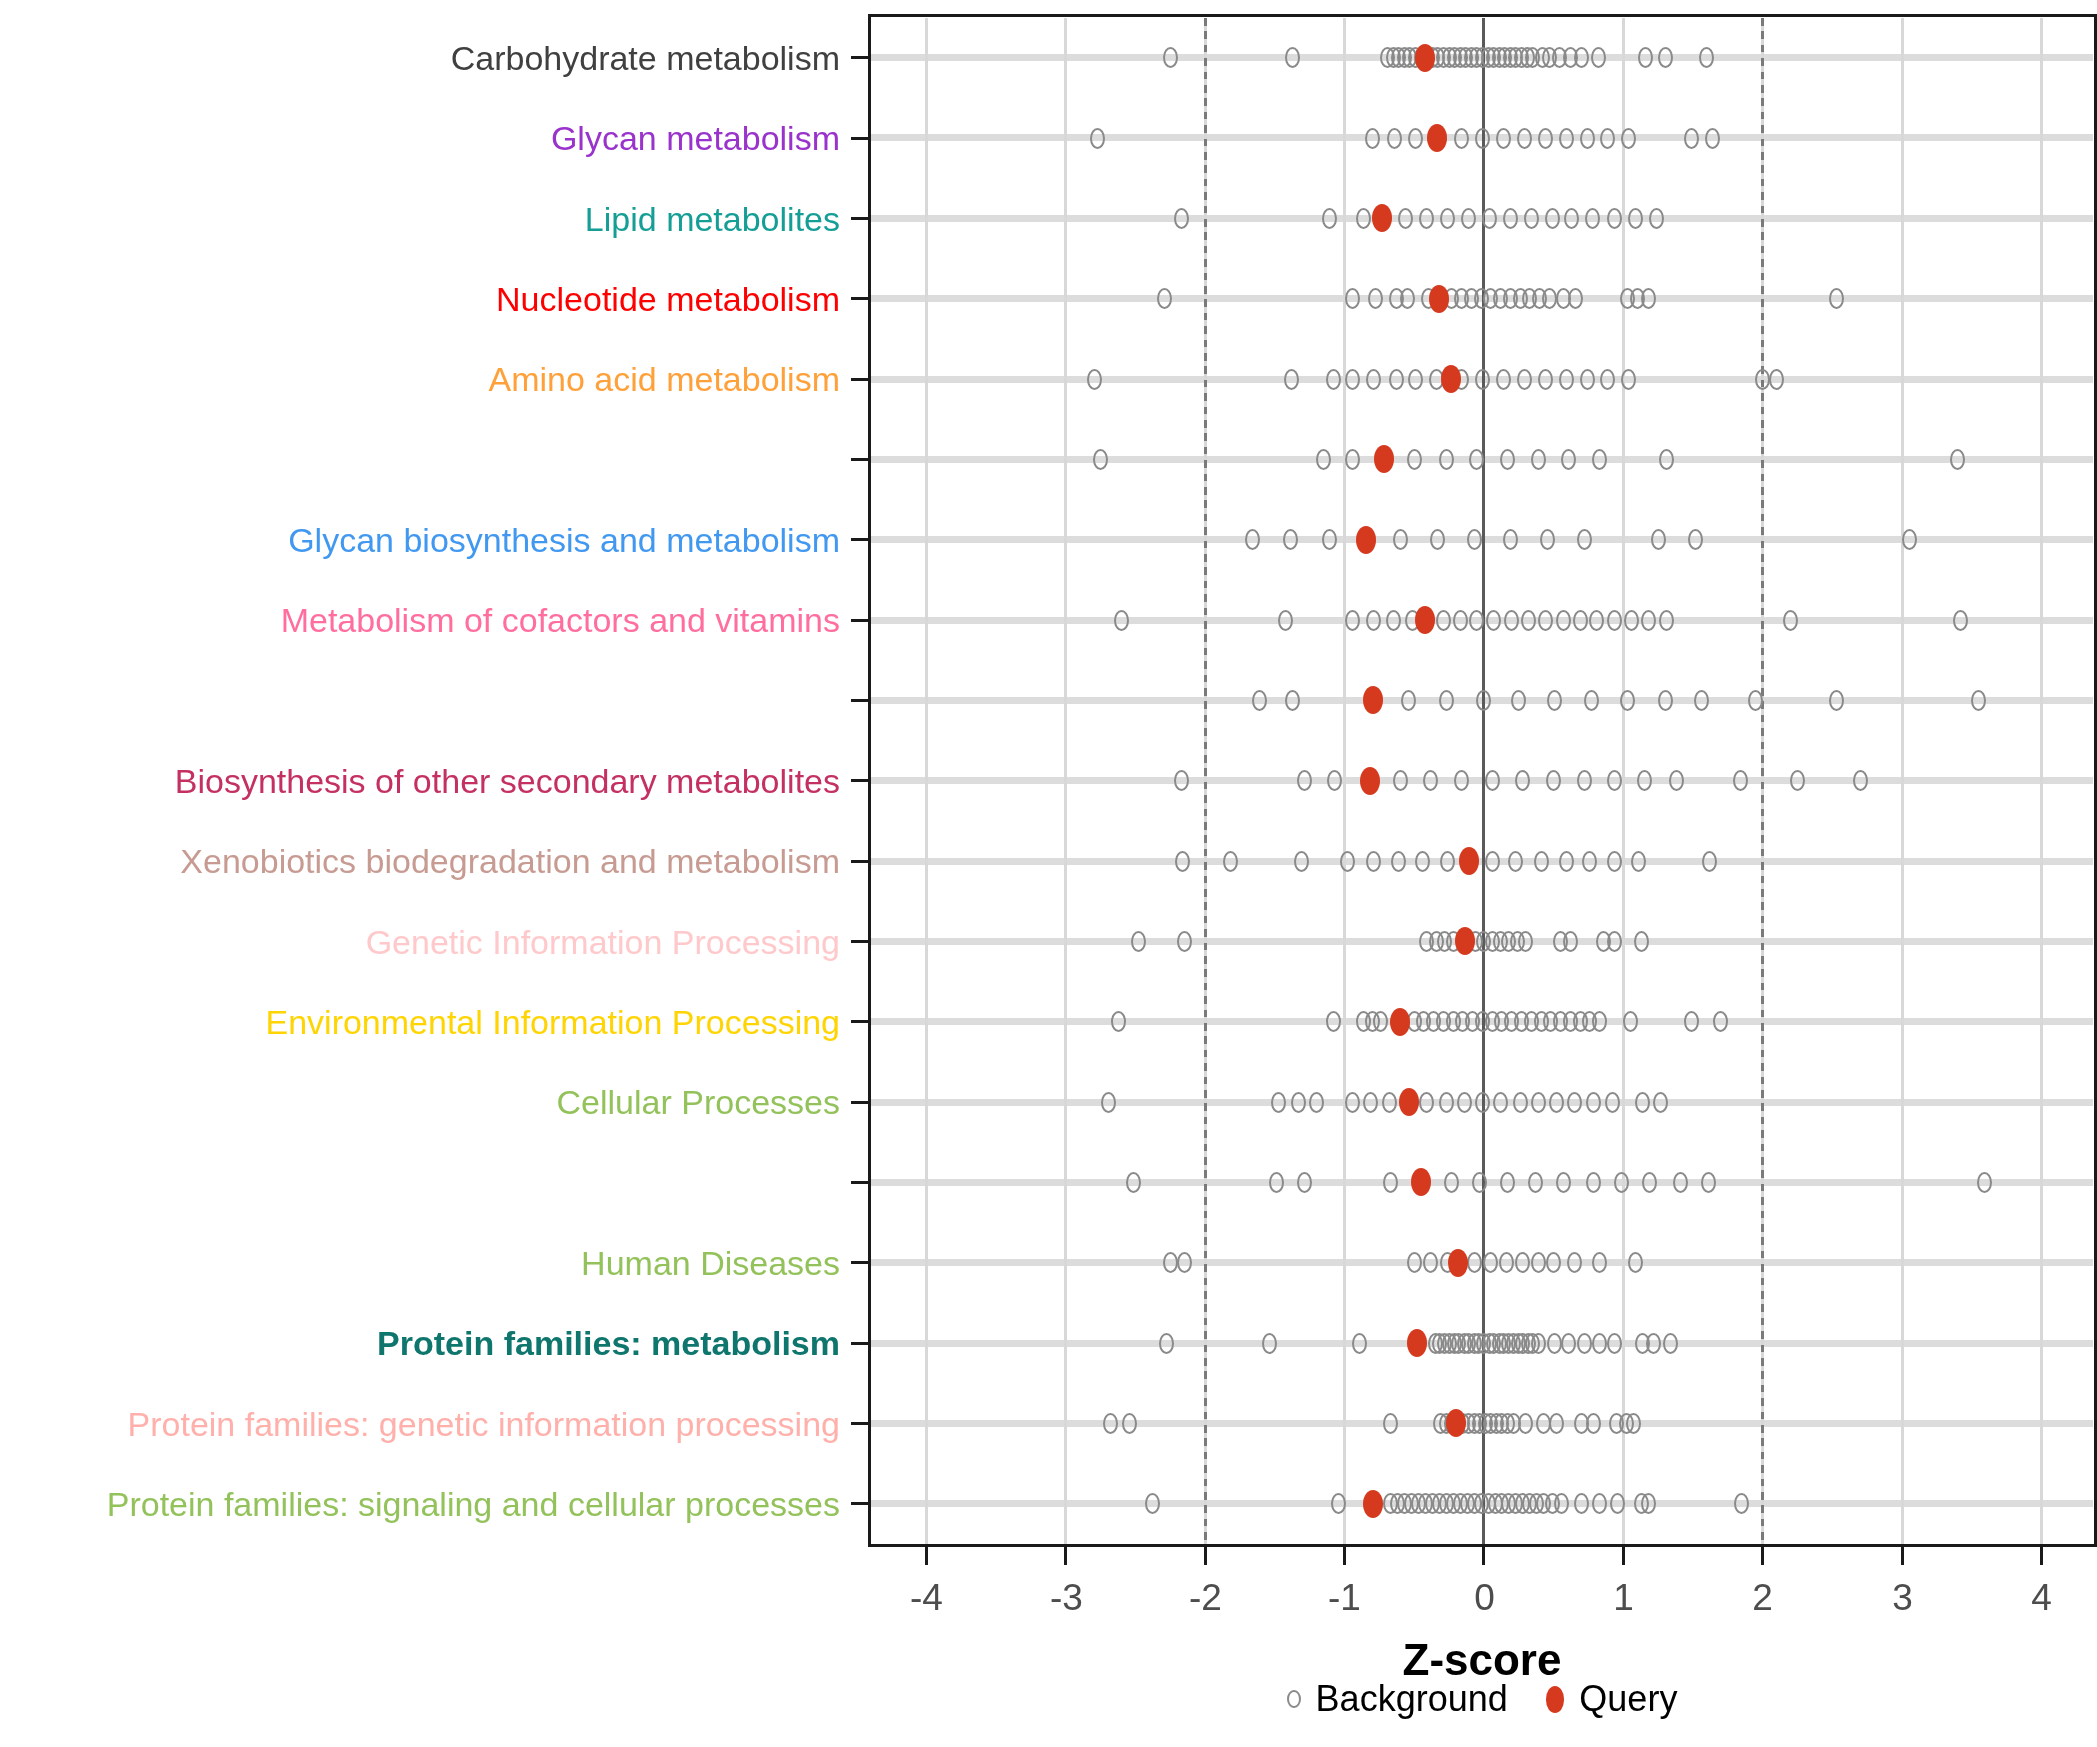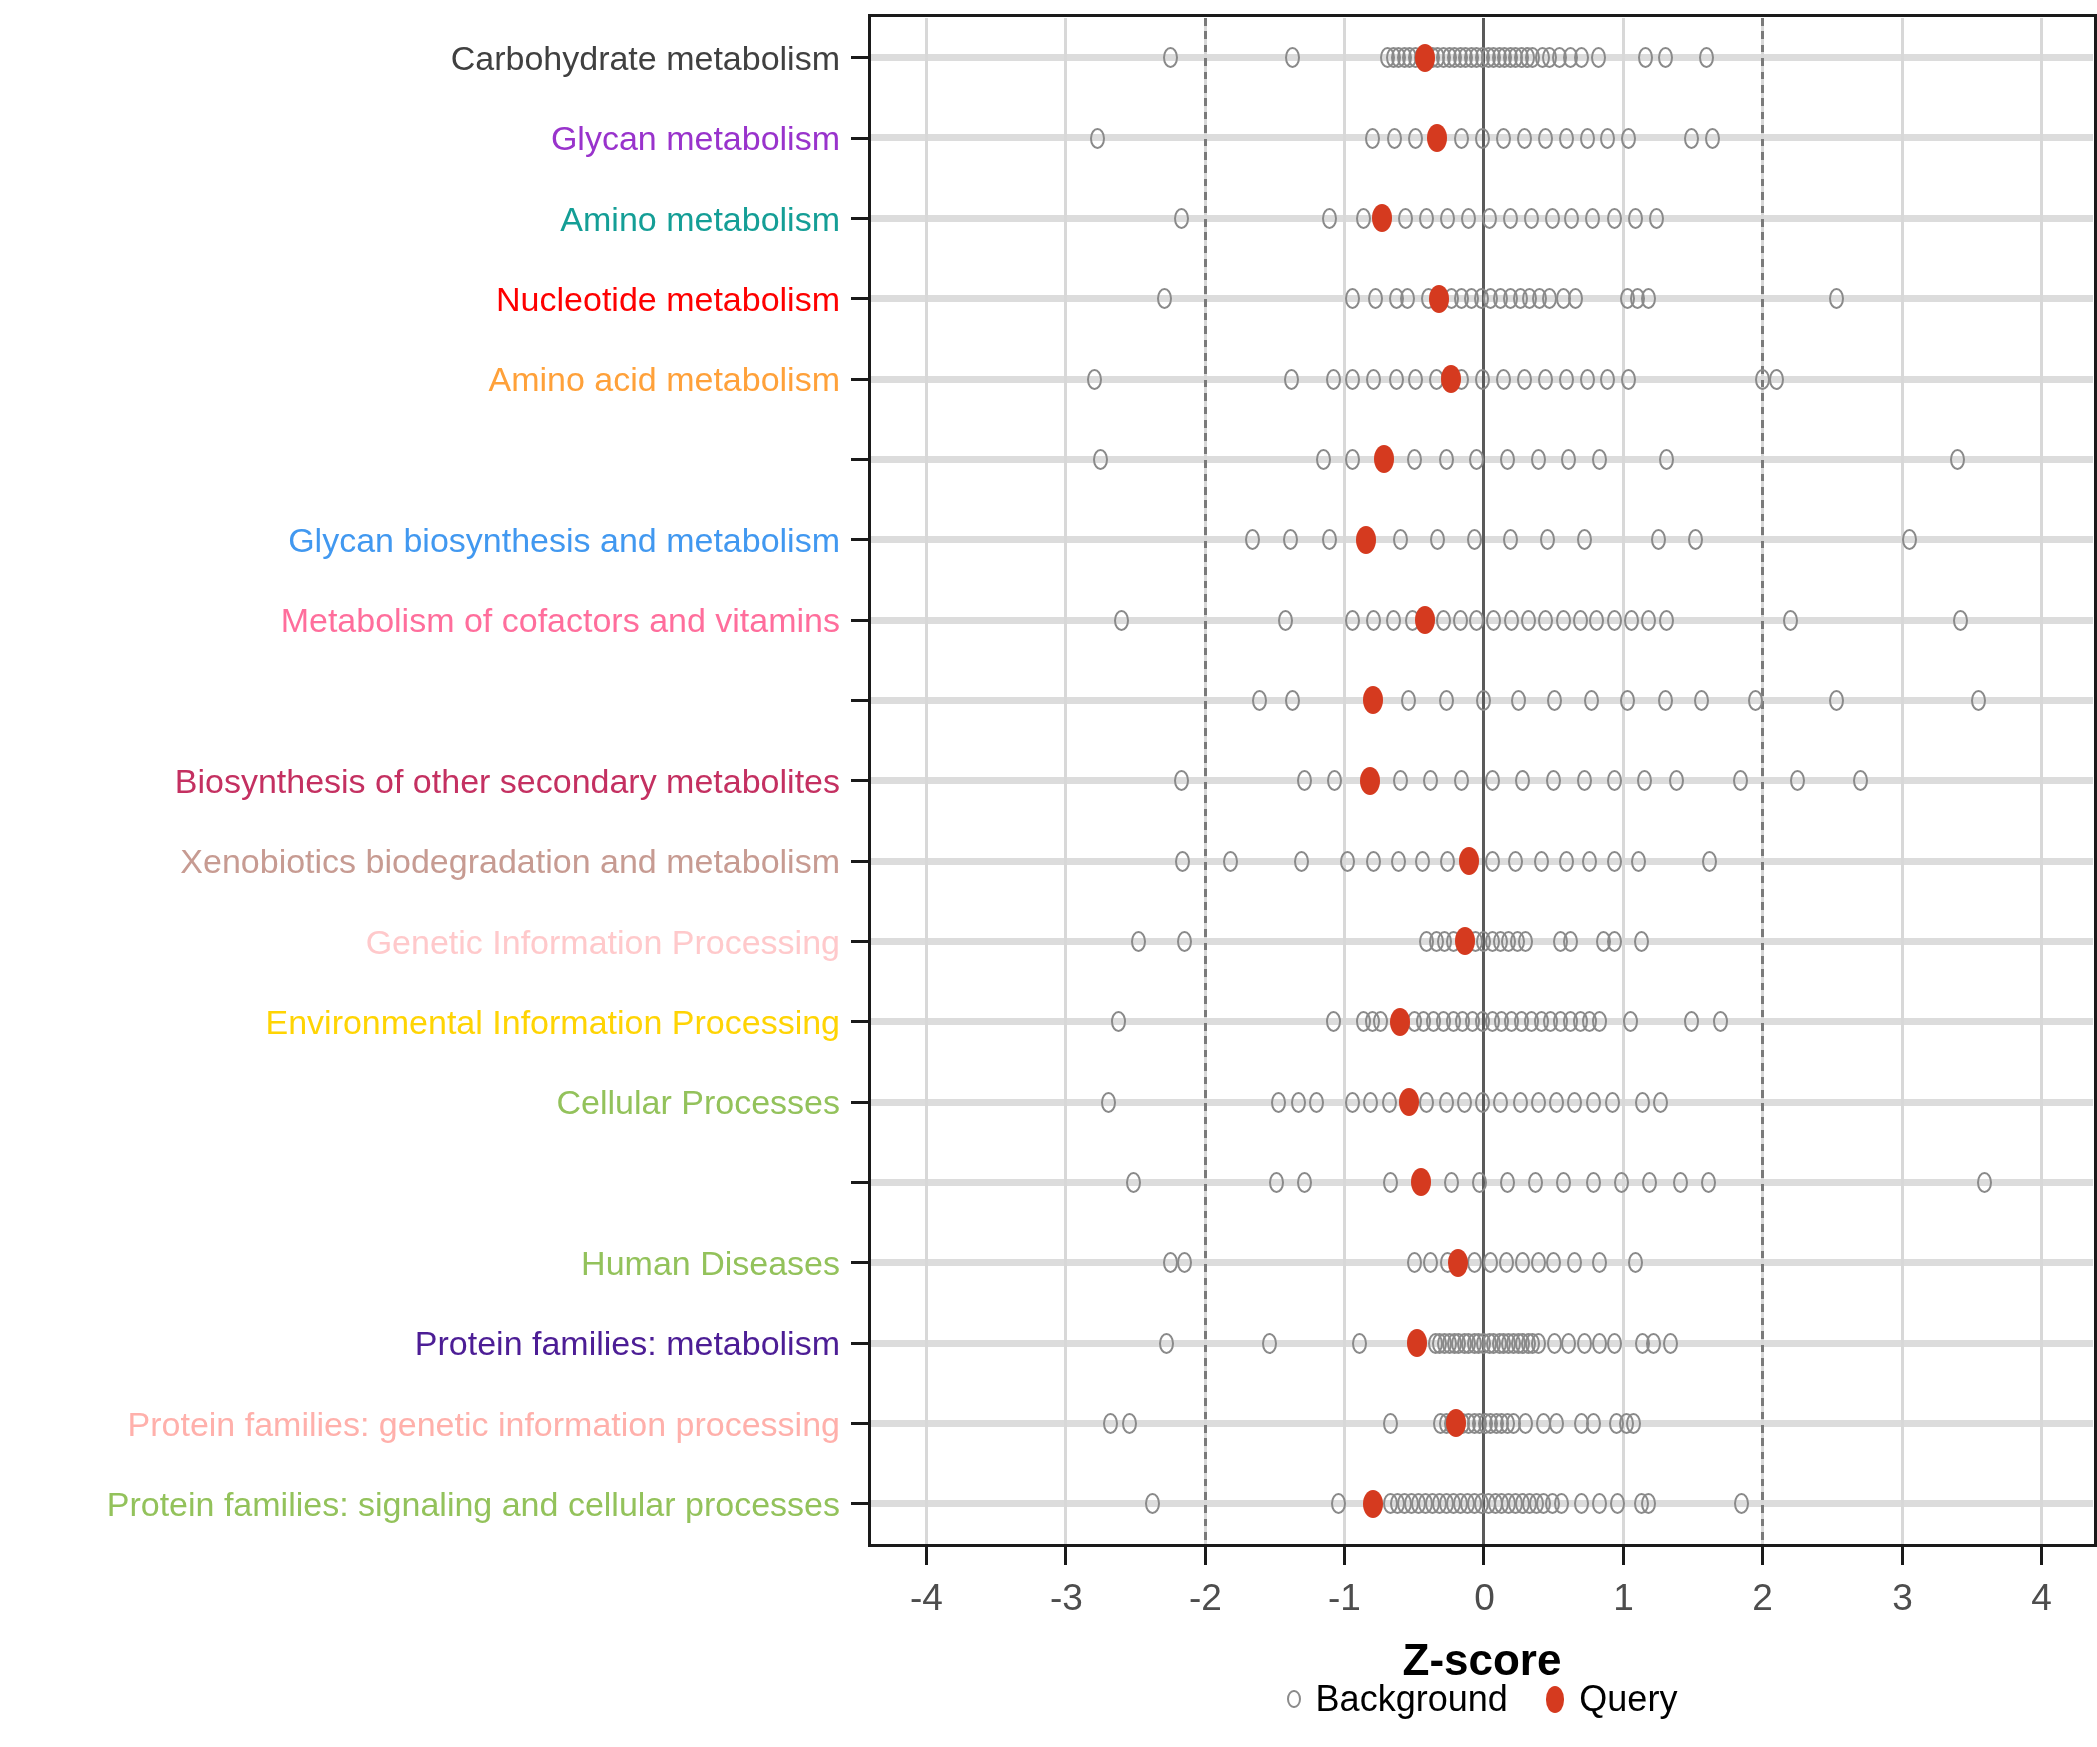--- a/index.html
+++ b/index.html
@@ -513,32 +513,32 @@
       <div class="y-tick" style="top: 1101px;"></div>
       <div class="y-tick" style="top: 1181px;"></div>
       <div class="y-tick" style="top: 1261px;"></div>
       <div class="y-tick" style="top: 1342px;"></div>
       <div class="y-tick" style="top: 1422px;"></div>
       <div class="y-tick" style="top: 1502px;"></div>
     </div>
   <div class="layer" id="ylabel-layer">
       <div class="cat-label" style="top: 31px; color: #404040;">Carbohydrate metabolism</div>
       <div class="cat-label" style="top: 111px; color: rgb(153, 51, 204);">Glycan metabolism</div>
-      <div class="cat-label" style="top: 192px; color: rgb(20, 158, 150);">Amino metabolism</div>
+      <div class="cat-label" style="top: 192px; color: rgb(20, 158, 150);">Lipid metabolites</div>
       <div class="cat-label" style="top: 272px; color: rgb(254, 0, 0);">Nucleotide metabolism</div>
       <div class="cat-label" style="top: 352px; color: rgb(255, 161, 58);">Amino acid metabolism</div>
       <div class="cat-label" style="top: 513px; color: rgb(65, 152, 240);">Glycan biosynthesis and metabolism</div>
       <div class="cat-label" style="top: 593px; color: rgb(255, 110, 156);">Metabolism of cofactors and vitamins</div>
       <div class="cat-label" style="top: 754px; color: rgb(196, 48, 97);">Biosynthesis of other secondary metabolites</div>
       <div class="cat-label" style="top: 834px; color: rgb(199, 155, 146);">Xenobiotics biodegradation and metabolism</div>
       <div class="cat-label" style="top: 915px; color: rgb(255, 201, 203);">Genetic Information Processing</div>
       <div class="cat-label" style="top: 995px; color: rgb(255, 212, 3);">Environmental Information Processing</div>
       <div class="cat-label" style="top: 1075px; color: rgb(147, 194, 91);">Cellular Processes</div>
       <div class="cat-label" style="top: 1236px; color: rgb(147, 194, 91);">Human Diseases</div>
-      <div class="cat-label" style="top: 1316px; color: #4c1d95;">Protein families: metabolism</div>
+      <div class="cat-label" style="top: 1316px; color: #0f766e; font-weight: bold;">Protein families: metabolism</div>
       <div class="cat-label" style="top: 1397px; color: rgb(255, 176, 171);">Protein families: genetic information processing</div>
       <div class="cat-label" style="top: 1477px; color: rgb(147, 194, 91);">Protein families: signaling and cellular processes</div>
     </div>
   <div id="x-title">Z-score</div>
   <div id="legend">
     <span class="legend-bg-marker"></span>
     <span class="legend-text">Background</span>
     <span class="legend-q-marker"></span>
     <span class="legend-text">Query</span>
   </div>

